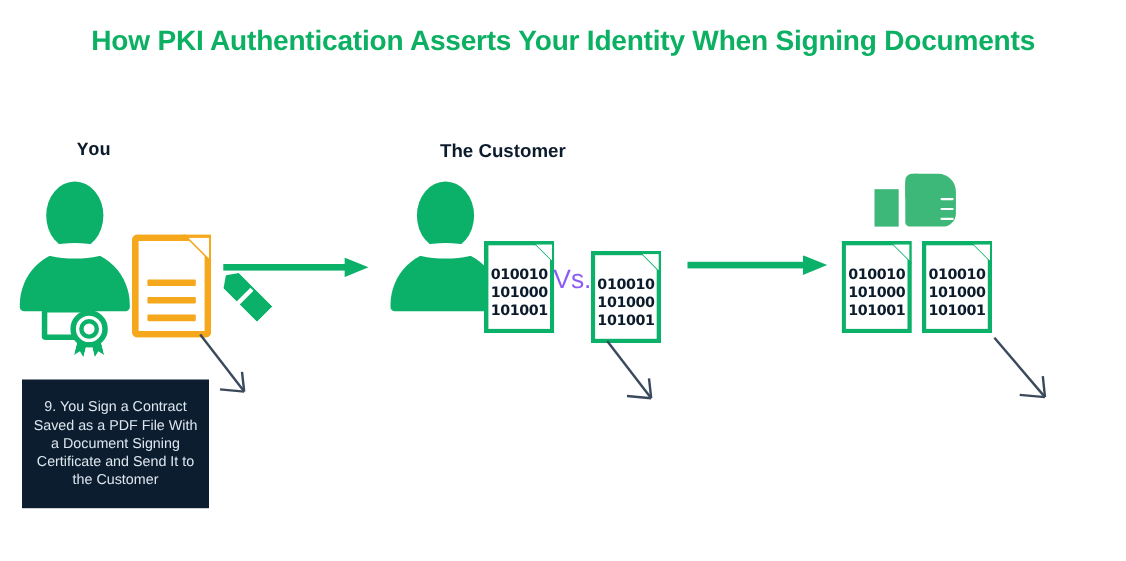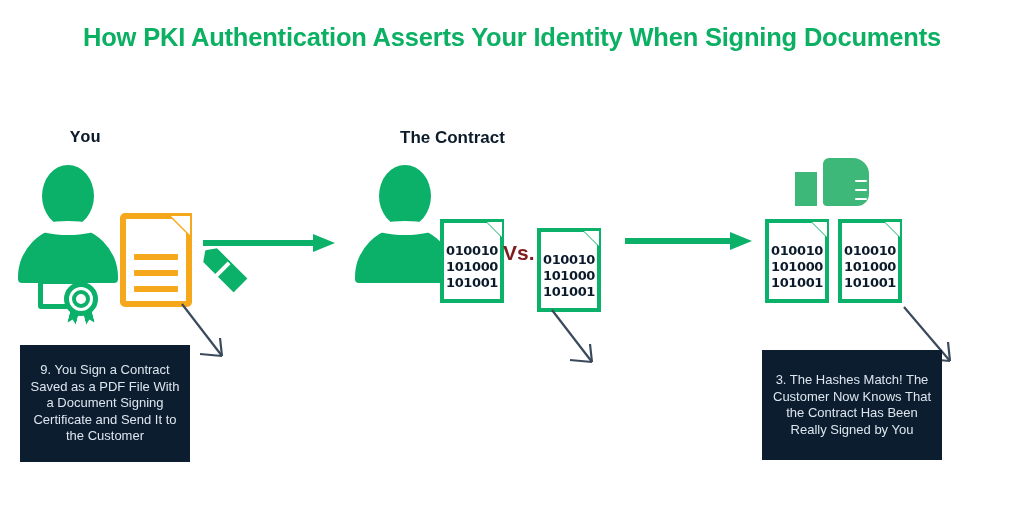--- a/index.html
+++ b/index.html
@@ -243,23 +243,23 @@
     letter-spacing: -0.4px;
   }
   #hash-doc-a { left: 440px; top: 219px; }
   #hash-doc-b { left: 537px; top: 228px; }
   #hash-doc-c { left: 765px; top: 219px; }
   #hash-doc-d { left: 838px; top: 219px; }
 
   #vs-label {
     position: absolute;
     left: 503px; top: 241px;
-    font-size: 21px;
-    font-weight: bold;
-    color: #7f1d1d;
+    font-size: 24px;
+    font-weight: normal;
+    color: #8b5cf6;
   }
 
   
   #thumbs-up-icon {
     position: absolute;
     left: 795px; top: 158px;
     width: 74px; height: 48px;
   }
   #thumbs-up-icon .cuff {
     position: absolute;
@@ -314,21 +314,21 @@
   .pointer-line { position: absolute; }
 </style>
 </head>
 <body>
 
 <div id="canvas">
 
   <div id="title">How PKI Authentication Asserts Your Identity When Signing Documents</div>
 
   <div class="col-heading" id="heading-you">You</div>
-  <div class="col-heading" id="heading-cust">The Contract</div>
+  <div class="col-heading" id="heading-cust">The Customer</div>
 
   <div class="person" id="person-you">
     <div class="head"></div>
     <div class="body"></div>
     <div class="neck-gap"></div>
   </div>
 
   <div id="certificate-icon">
     <div class="cert-sheet-back"></div>
     <div class="cert-sheet"></div>
@@ -434,17 +434,14 @@
   </div>
 
   <svg class="pointer-line" style="left:900px; top:303px;" width="70" height="70" viewBox="0 0 70 70">
     <path d="M4 4 L50 58" stroke="#3a4a5c" stroke-width="2.2" fill="none"></path>
     <path d="M50 58 L27 56 M50 58 L48 39" stroke="#3a4a5c" stroke-width="2.2" fill="none"></path>
   </svg>
 
   <div class="caption-box" id="caption-1">
     <span>9. You Sign a Contract Saved as a PDF File With a Document Signing Certificate and Send It to the Customer</span>
   </div>
-  <div class="caption-box" id="caption-3">
-    <span>3. The Hashes Match! The Customer Now Knows That the Contract Has Been Really Signed by You</span>
-  </div>
 
 </div>
 
 </body></html>

